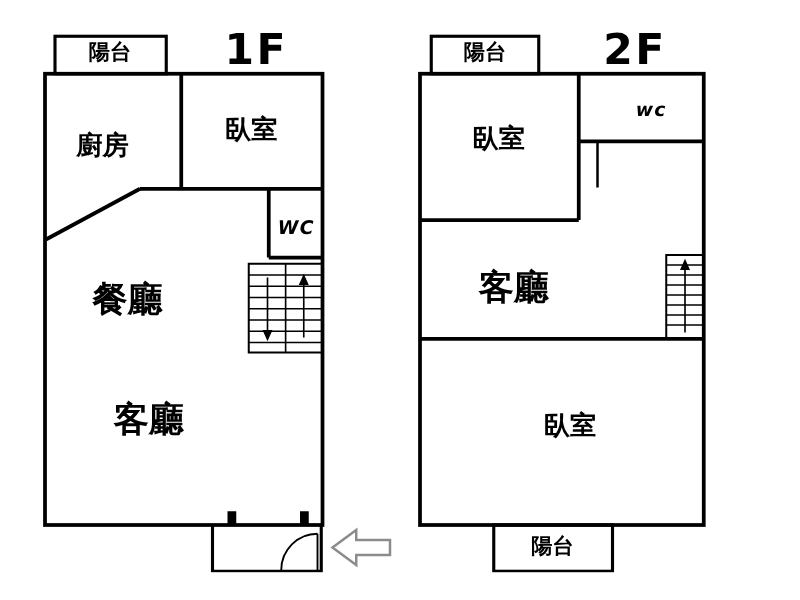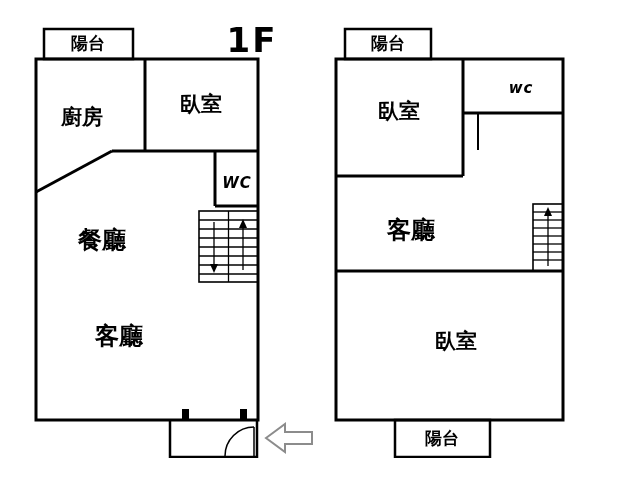--- a/index.html
+++ b/index.html
@@ -15,23 +15,23 @@
     position:absolute;
     transform:translate(-50%,-50%);
     font-weight:bold;
     color:#000;
     white-space:nowrap;
     line-height:1;
     font-family:"DejaVu Sans", sans-serif;
   }
   .lbl-balcony{font-size:17px;font-weight:700;}
   .lbl-room{font-size:21px;font-weight:700;}
-  .lbl-large{font-size:24px;font-weight:700;}
+  .lbl-large{font-size:28px;font-weight:700;}
   .lbl-wc{font-size:15px;font-weight:800;letter-spacing:1px;font-style:italic;}
-  .lbl-floor{font-size:34px;font-weight:900;letter-spacing:2px;margin-left:47px;}
+  .lbl-floor{font-size:34px;font-weight:900;letter-spacing:2px;}
 </style>
 </head>
 <body>
 
 <div id="canvas">
 
   <svg width="640" height="480" viewBox="0 0 640 480">
 
     <g fill="none" stroke="#000">
 
@@ -112,19 +112,20 @@
 
   <div class="label lbl-balcony" style="left:88px;top:43px">陽台</div>
   <div class="label lbl-floor" style="left:205px;top:40px">1F</div>
   <div class="label lbl-room" style="left:82px;top:117px">廚房</div>
   <div class="label lbl-room" style="left:201px;top:104px">臥室</div>
   <div class="label lbl-wc" style="left:237px;top:183px">WC</div>
   <div class="label lbl-large" style="left:102px;top:240px">餐廳</div>
   <div class="label lbl-large" style="left:119px;top:336px">客廳</div>
 
   <div class="label lbl-balcony" style="left:388px;top:43px">陽台</div>
+  <div class="label lbl-floor" style="left:508px;top:40px">2F</div>
   <div class="label lbl-room" style="left:399px;top:111px">臥室</div>
   <div class="label lbl-wc" style="left:521px;top:88px">wc</div>
   <div class="label lbl-large" style="left:411px;top:230px">客廳</div>
   <div class="label lbl-room" style="left:456px;top:341px">臥室</div>
   <div class="label lbl-balcony" style="left:442px;top:438px">陽台</div>
 
 </div>
 
 </body></html>

